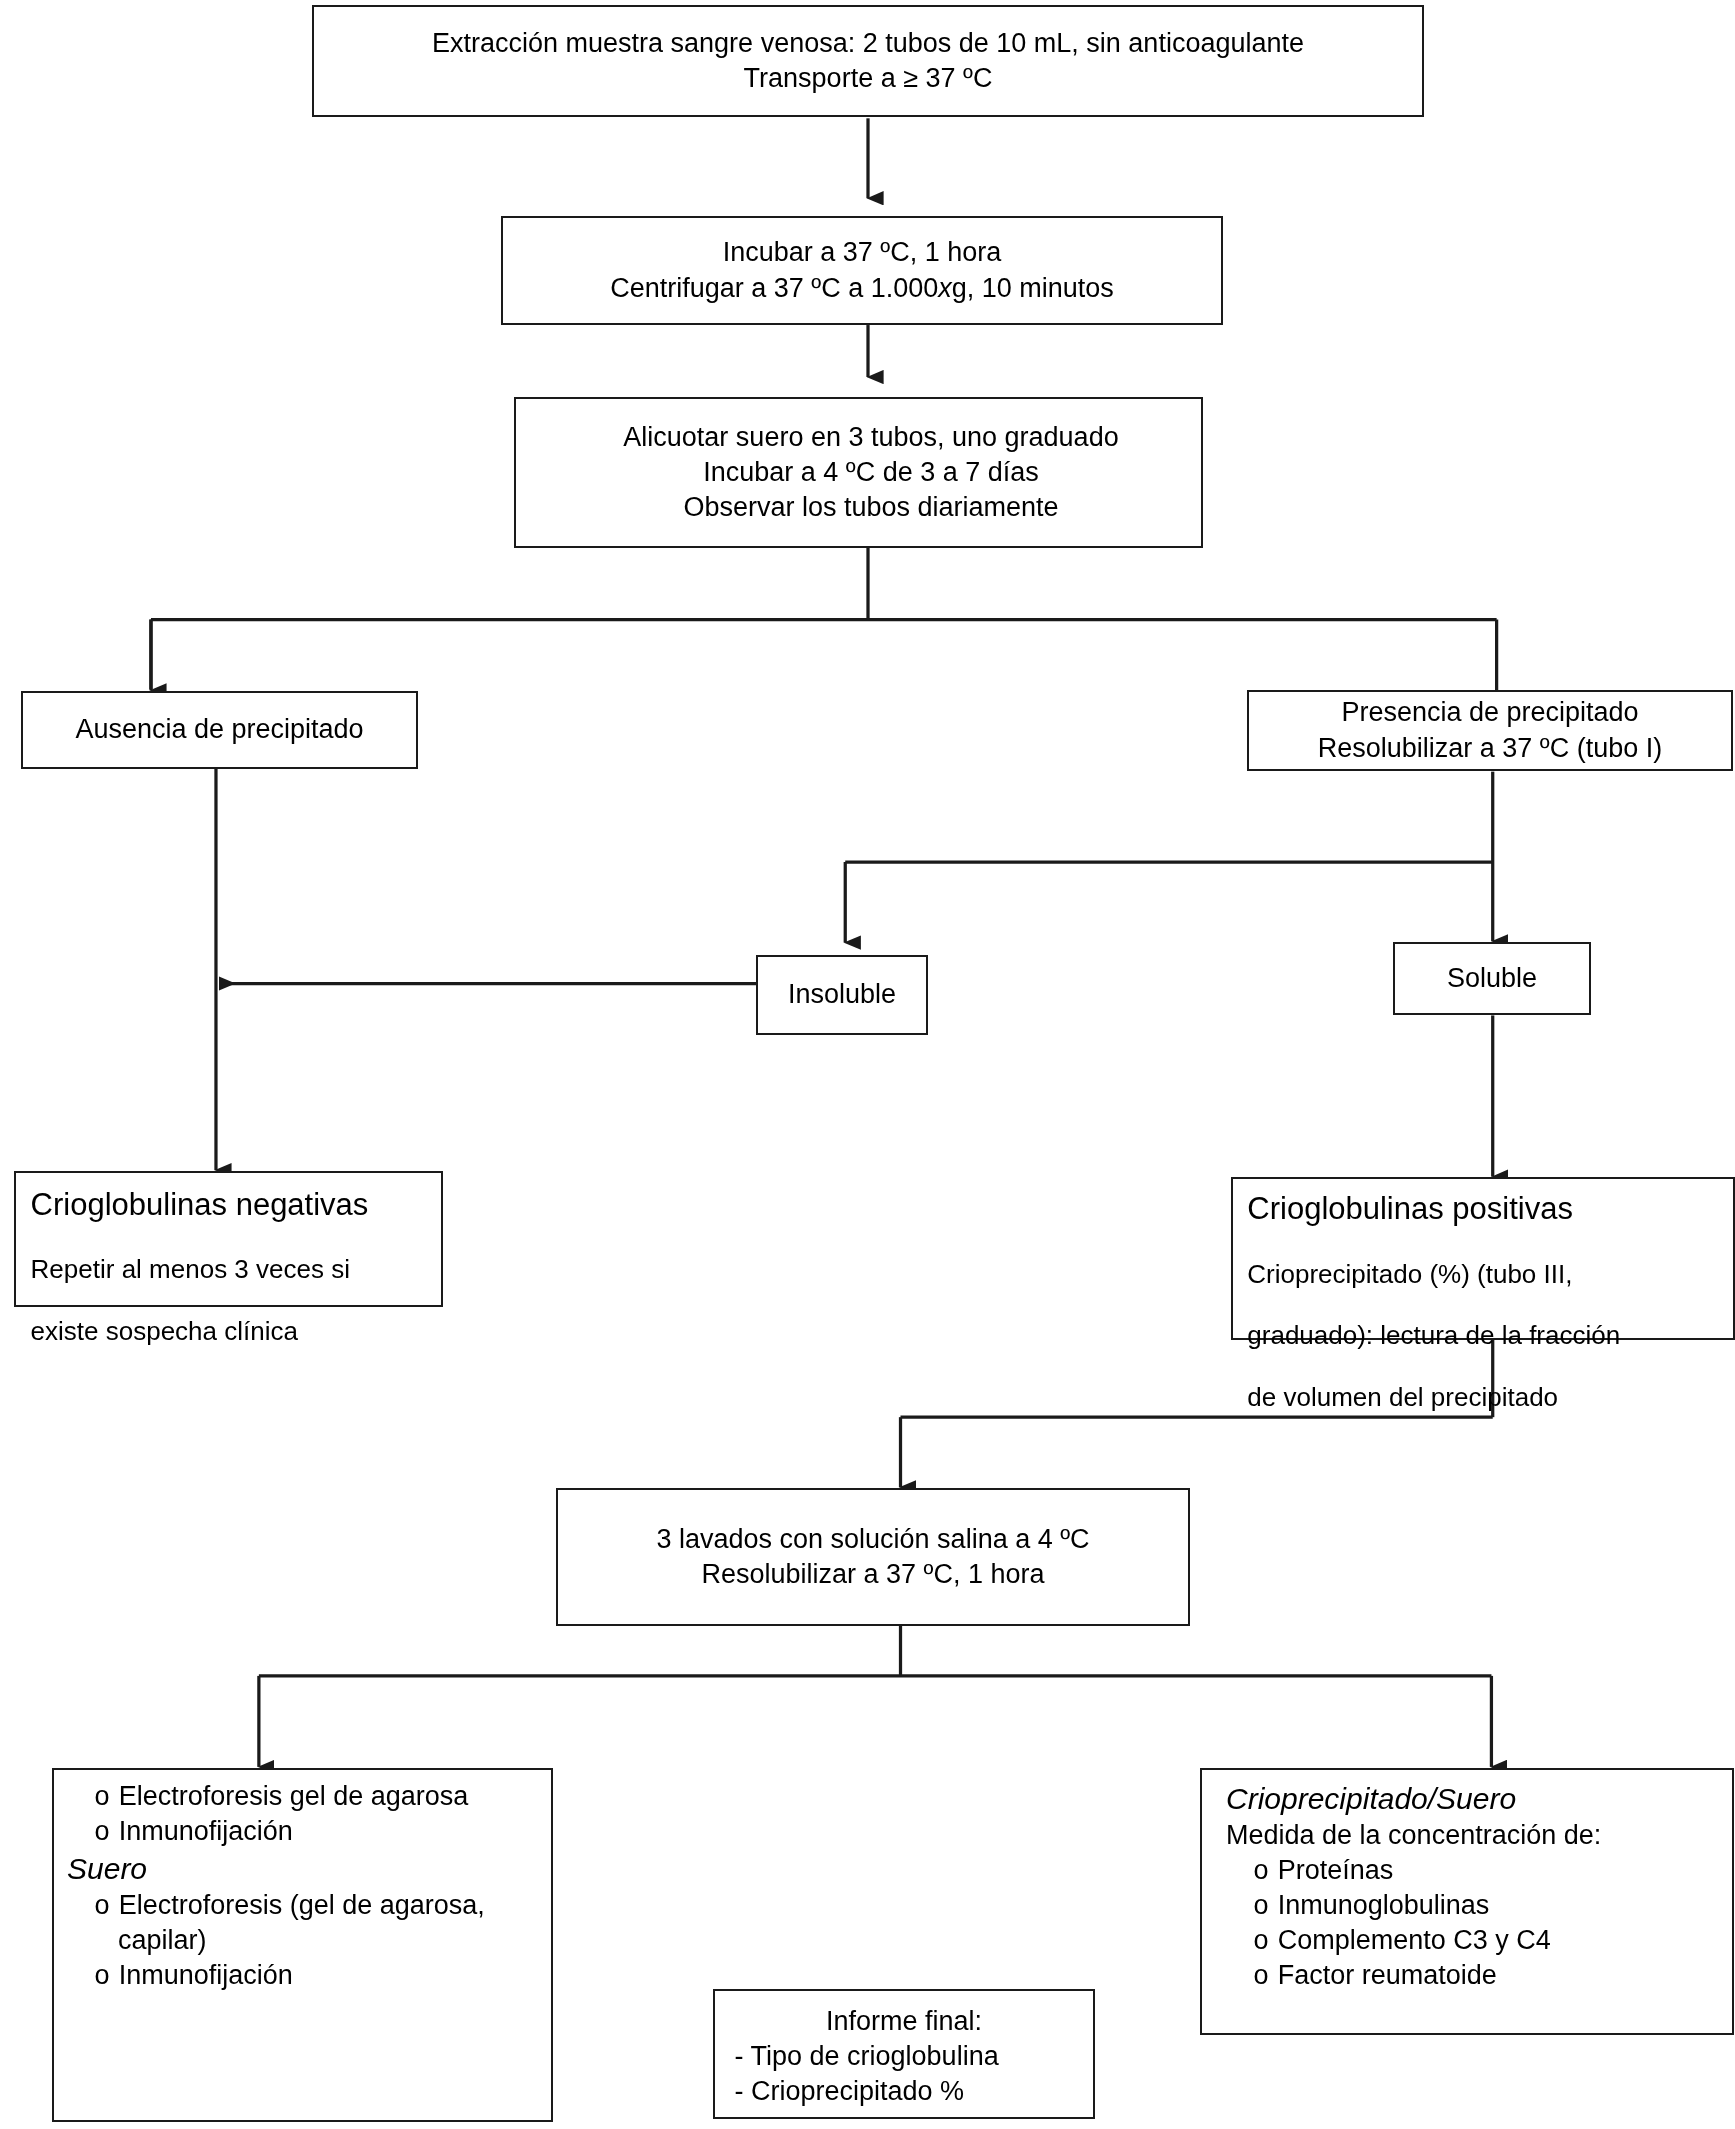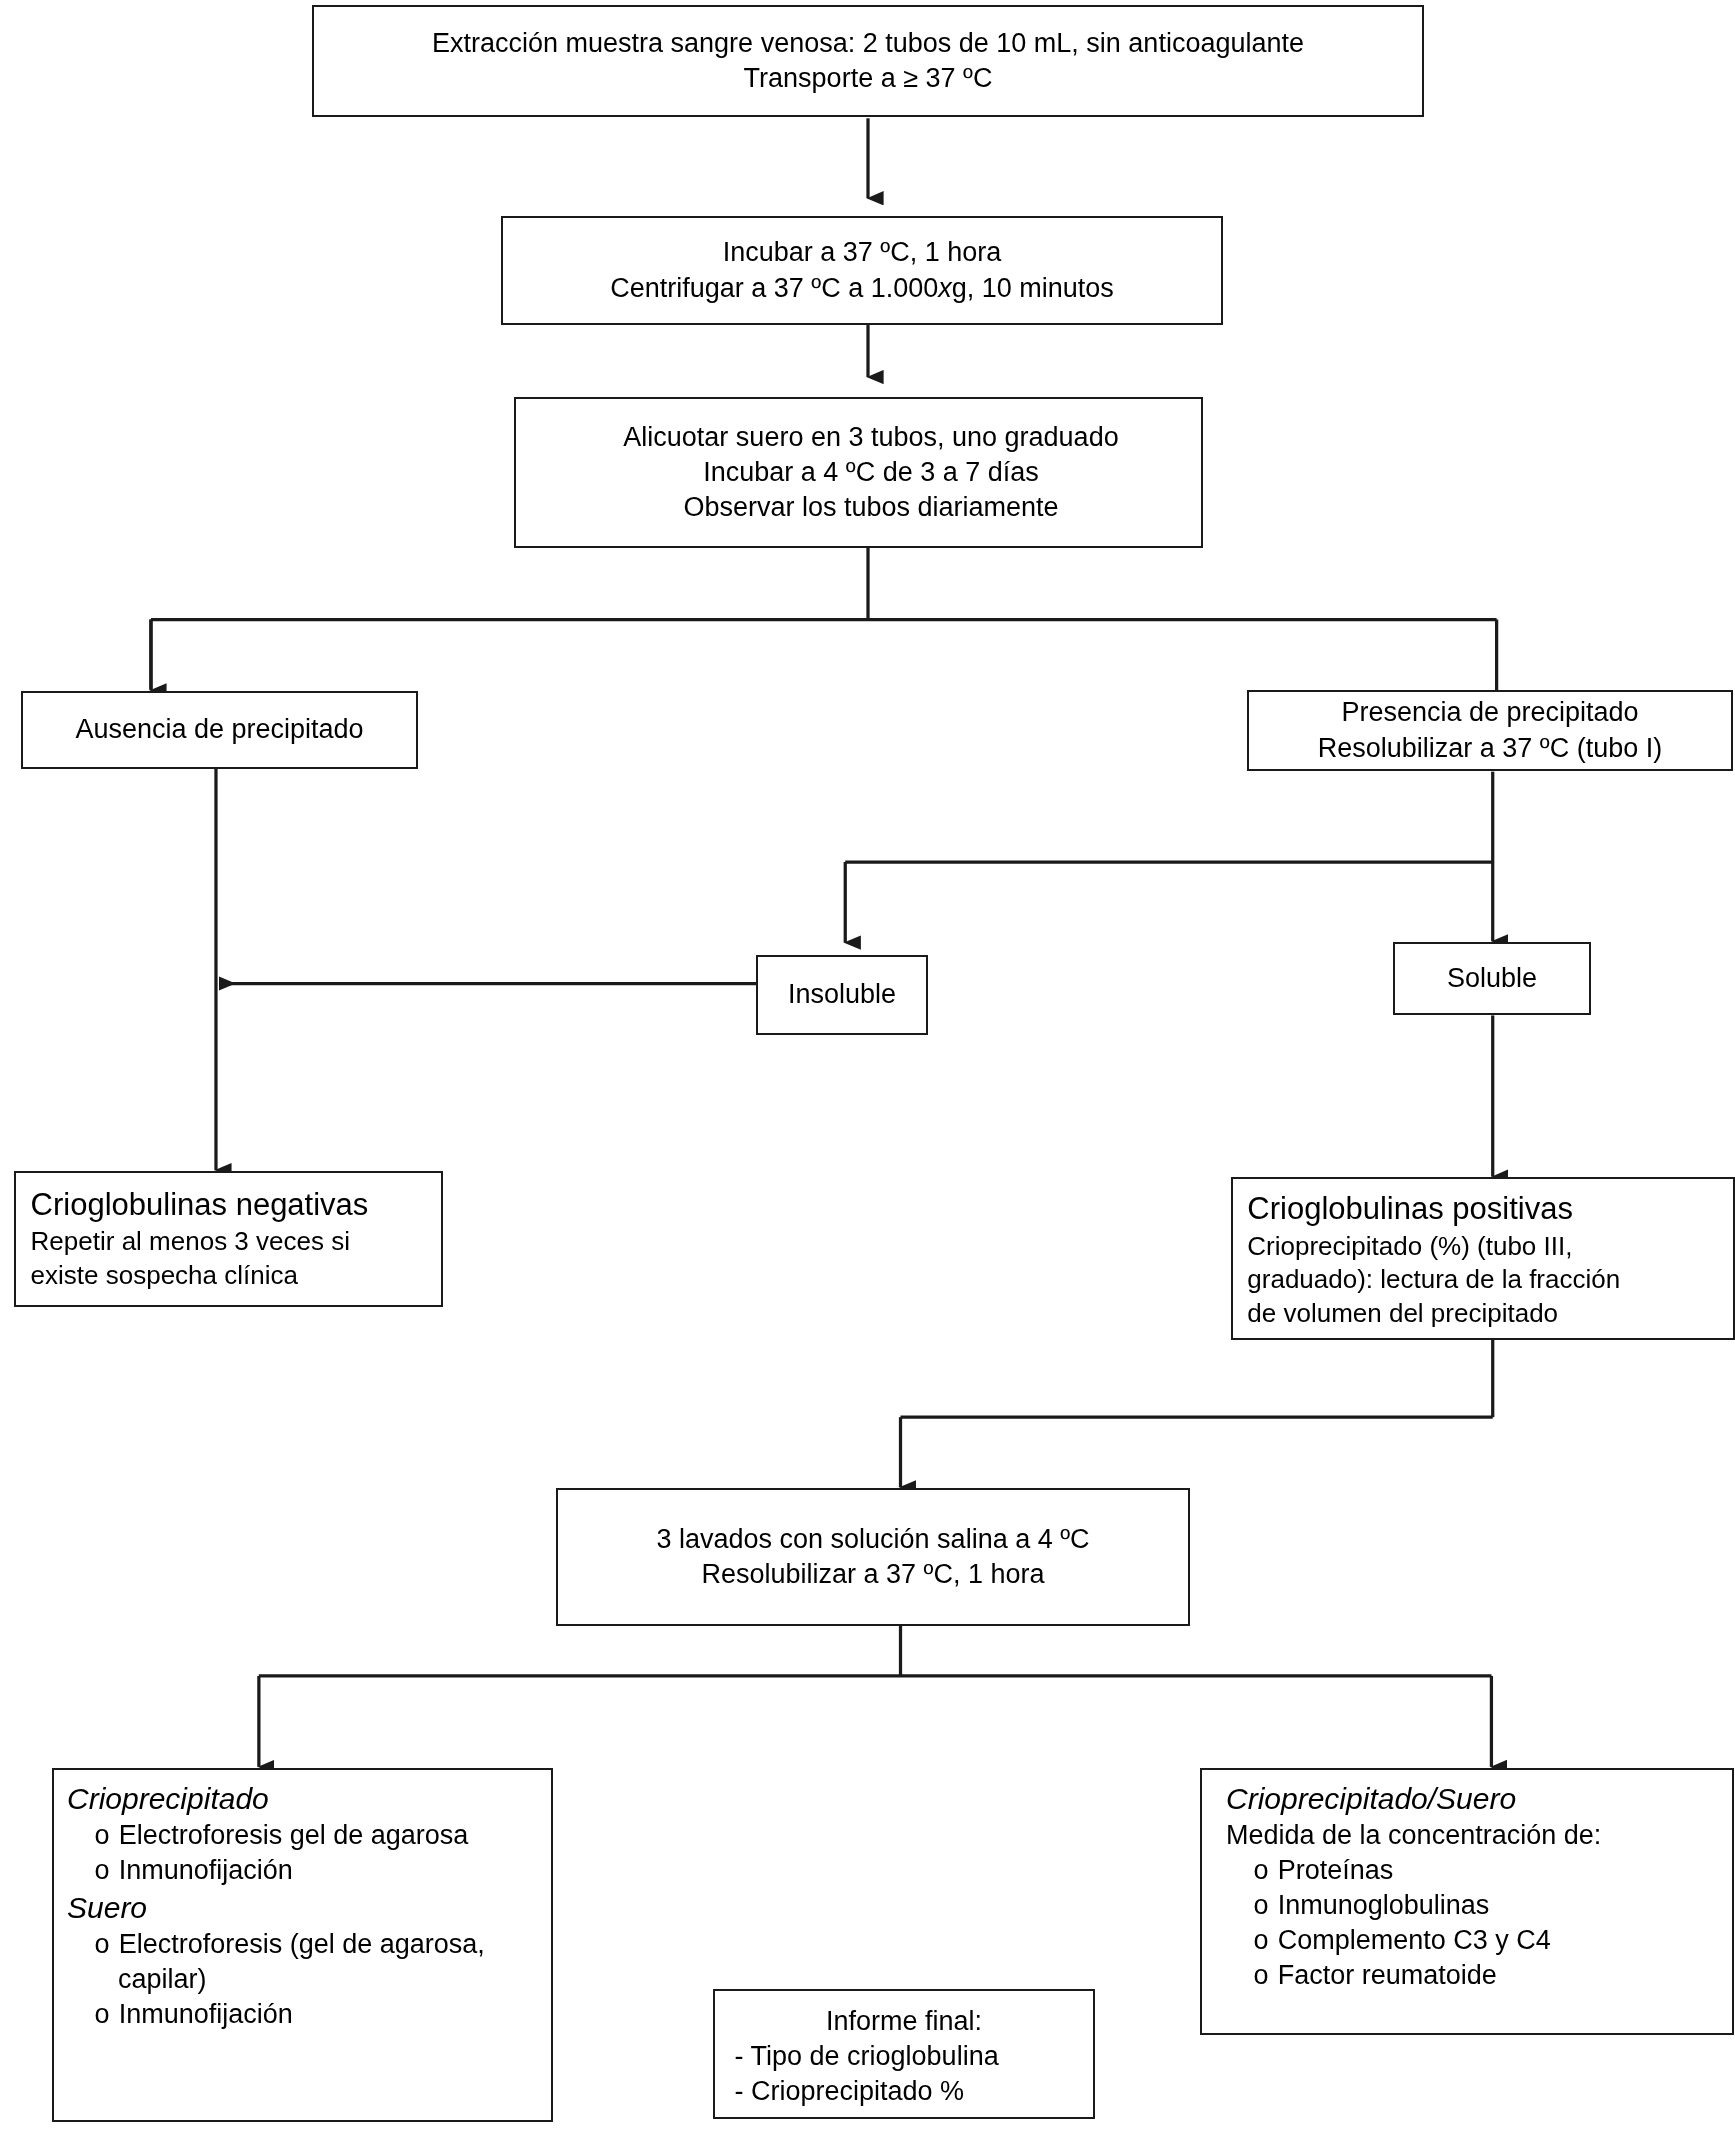--- a/index.html
+++ b/index.html
@@ -31,21 +31,21 @@
     background: #ffffff;
     display: flex;
     flex-direction: column;
     justify-content: center;
     line-height: 1.30;
   }
   .node .ln { display: block; white-space: pre; }
   .center { text-align: center; align-items: center; }
   .left   { text-align: left; }
   .pad-c  { padding: 6.5px 9px; }
-  .pad-l  { padding: 6.5px 14.3px; }
+  .pad-l  { padding: 6.5px 14.3px; gap: 28px; }
   .t40 { font-size: 26px; }
   .t42 { font-size: 27px; }
   .t46 { font-size: 30px; }
   .t48 { font-size: 31px; }
 
   .ital { font-style: italic; }
   .xital { font-style: italic; }
 
   .bullet-row {
     display: block;
@@ -147,21 +147,20 @@
     <span class="ln t40">graduado): lectura de la fracción</span>
     <span class="ln t40">de volumen del precipitado</span>
   </div>
 
   <div class="node center pad-c t42" style="left:556px; top:1488px; width:634px; height:138px;">
     <span class="ln">3 lavados con solución salina a 4 ºC</span>
     <span class="ln">Resolubilizar a 37 ºC, 1 hora</span>
   </div>
 
   <div class="node left" style="left:52px; top:1768px; width:501px; height:354px; justify-content:flex-start; padding:9px 13px;">
-    <span class="ln t46 ital">Crioprecipitado</span>
     <span class="bullet-row t42"><span class="bul">o</span><span>Electroforesis gel de agarosa</span></span>
     <span class="bullet-row t42"><span class="bul">o</span><span>Inmunofijación</span></span>
     <span class="ln t46 ital">Suero</span>
     <span class="bullet-row t42"><span class="bul">o</span><span>Electroforesis (gel de agarosa, capilar)</span></span>
     <span class="bullet-row t42"><span class="bul">o</span><span>Inmunofijación</span></span>
   </div>
 
   <div class="node left" style="left:1200px; top:1768px; width:534px; height:267px; justify-content:flex-start; padding:9px 24px;">
     <span class="ln t46 ital">Crioprecipitado/Suero</span>
     <span class="ln t42">Medida de la concentración de:</span>

